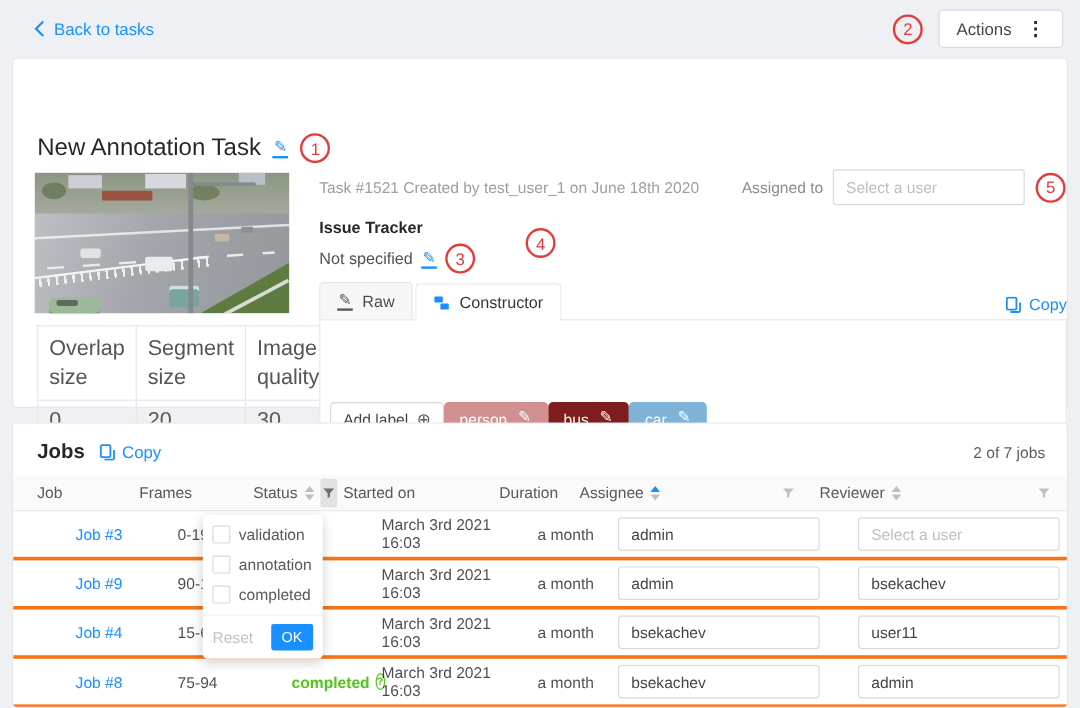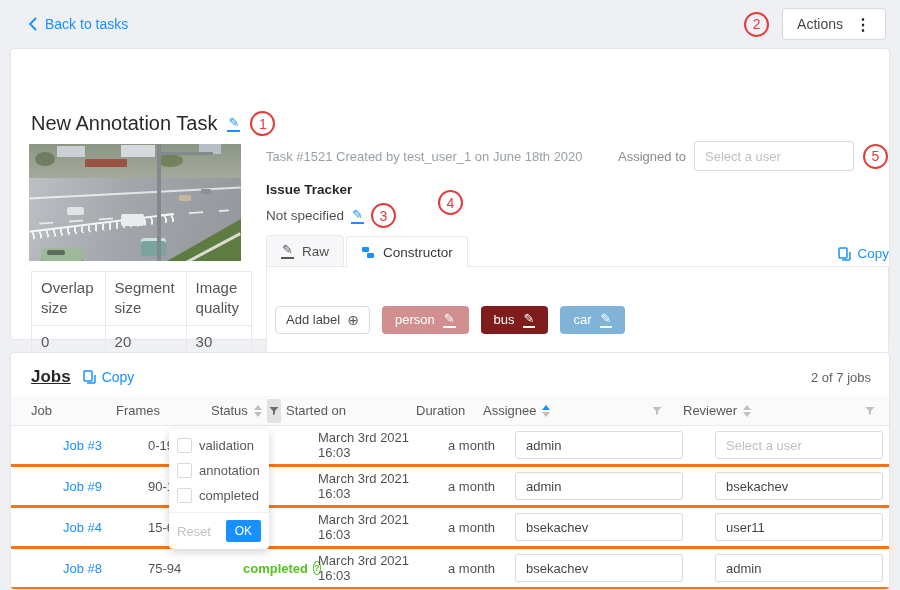--- a/index.html
+++ b/index.html
@@ -46,21 +46,21 @@
   .pv-van-white { position:absolute; left:92px; top:36px; width:23px; height:12px; background:#e9ebed; border-radius:2px; }
   .pv-car-white { position:absolute; left:38px; top:29px; width:17px; height:8px; background:#e0e3e5; border-radius:2px; }
   .pv-car-s1 { position:absolute; left:150px; top:17px; width:12px; height:6px; background:#c4b69f; border-radius:1px; }
   .pv-car-s2 { position:absolute; left:172px; top:11px; width:10px; height:5px; background:#8f9093; border-radius:1px; }
   .pv-pole { position:absolute; left:128px; top:0; width:4px; height:117px; background:#84898d; }
   .pv-pole-arm { position:absolute; left:128px; top:8px; width:56px; height:3px; background:#84898d; }
   .pv-hedge { position:absolute; right:0; bottom:0; width:74px; height:42px; background:#5e7c42; clip-path:polygon(100% 0, 100% 100%, 0 100%); }
   .pv-curb { position:absolute; right:0; bottom:26px; width:80px; height:3px; background:#d9dcd2; transform:rotate(-28deg); transform-origin:right bottom; }
 
   
-  .params-table { position:absolute; left:20px; top:222px; width:221px; border-collapse:collapse; font-size:15px; color:#595959; }
+  .params-table { position:absolute; left:20px; top:222px; width:221px; border-collapse:collapse; font-size:18px; color:#595959; }
   .params-table th, .params-table td { border:1px solid #e8e8e8; text-align:left; font-weight:normal; padding:6px 9px; }
   .params-table th { height:44px; line-height:1.35; vertical-align:middle; color:#555; }
   .params-table td { height:32px; }
 
   
   .meta-row { position:absolute; left:255px; top:92px; width:622px; display:flex; align-items:center; }
   .task-meta { color:#9aa0a6; font-size:13px; }
   .assigned-label { margin-left:auto; color:#8c8c8c; font-size:13px; margin-right:8px; }
   .user-select { width:160px; height:30px; border:1px solid #d9d9d9; border-radius:3px; padding:0 10px; font-size:13px; color:rgba(0,0,0,.75); font-family:"Liberation Sans",sans-serif; outline:none; background:#fff; }
   .user-select::placeholder { color:#bfbfbf; }
@@ -71,29 +71,29 @@
   .it-value-row { margin-top:6px; display:flex; align-items:center; gap:7px; color:rgba(0,0,0,.7);text-align:right; }
 
   
   .tabs-row { position:absolute; left:255px; top:186px; width:623px; height:32px; display:flex; align-items:flex-end; }
   .tab { display:inline-flex; align-items:center; gap:8px; height:32px; padding:0 14px; border:1px solid #e8e8e8; border-radius:4px 4px 0 0; font-size:13.5px; cursor:pointer; }
   .tab.inactive { background:#f7f7f9; color:rgba(0,0,0,.7); }
   .tab.active { background:#fff; border-bottom:1px solid #fff; position:relative; z-index:2; margin-bottom:-1px; color:rgba(0,0,0,.8); }
   .tab + .tab { margin-left:2px; }
   .tabs-copy { margin-left:auto; display:inline-flex; align-items:center; gap:6px; font-size:13.5px; margin-bottom:6px; cursor:pointer; }
 
-  .labels-box { position:absolute; left:255px; top:217px; width:623px; height:107px; border:1px solid #e8e8e8; background:#fff; padding:9px 8px; display:flex; align-items:center; gap:12px; }
+  .labels-box { position:absolute; left:255px; top:217px; width:623px; height:107px; border:1px solid #e8e8e8; background:#fff; padding:9px 8px; display:flex; align-items:flex-end; }
   .add-label-btn { display:inline-flex; align-items:center; gap:7px; height:28px; padding:0 10px; background:#fff; border:1px solid #d9d9d9; border-radius:4px; font-size:13px; color:rgba(0,0,0,.75); cursor:pointer; }
   .plus-circle { font-size:14px; color:#595959; line-height:1; }
   .label-chip { display:inline-flex; align-items:center; gap:8px; height:28px; padding:0 13px; border-radius:4px; color:#fff; font-size:13px; cursor:pointer; }
 
   
   .jobs-card { top:352px; height:238px; overflow:hidden; }
   .jobs-header { position:absolute; left:20px; top:14px; width:840px; display:flex; align-items:center; }
-  .jobs-title { font-size:17px; font-weight:700; color:rgba(0,0,0,.85); margin-right:12px;text-decoration:underline; }
+  .jobs-title { font-size:17px; font-weight:700; color:rgba(0,0,0,.85); margin-right:12px; }
   .jobs-copy { display:inline-flex; align-items:center; gap:6px; font-size:14px; cursor:pointer; }
   .jobs-count { margin-left:auto; font-size:13px; color:rgba(0,0,0,.65); }
 
   .jobs-table { position:absolute; left:0; top:43px; width:880px; font-size:13px; }
   .jrow { display:grid; grid-template-columns:105px 75px 90px 130px 67px 200px 213px; align-items:center; }
   .jrow.head { height:30px; background:#fafafa; border-bottom:1px solid #e8e8e8; color:#595959; }
   .jrow.body { height:41px; border-bottom:3px solid #f97316; color:rgba(0,0,0,.7);padding-left:32px; }
   .c-job { padding-left:20px; }
   .c-status, .c-start, .c-dur, .c-asg, .c-rev { padding-left:5px; }
   .c-status { display:flex; align-items:center; gap:5px;margin-left:15px; }

